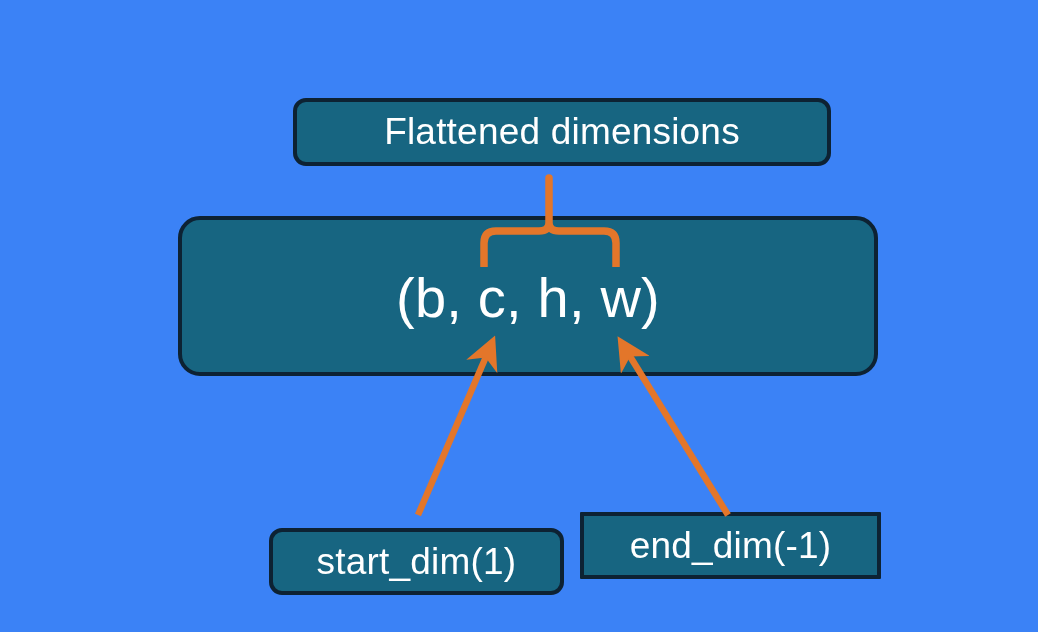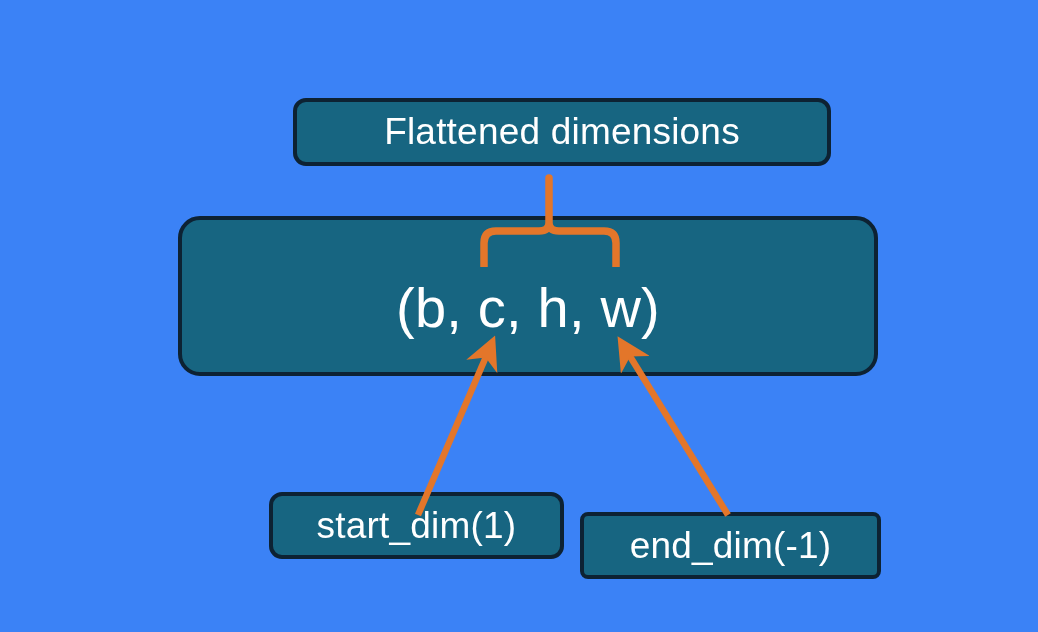--- a/index.html
+++ b/index.html
@@ -41,37 +41,37 @@
     border-radius: 13px;
   }
   #node-shape {
     left: 178px;
     top: 216px;
     width: 700px;
     height: 160px;
     font-size: 56px;
     border-radius: 22px;
     align-items: flex-end;
-    padding-bottom: 32px;
+    padding-bottom: 42px;
   }
   #node-start-dim {
     left: 269px;
-    top: 492px;
+    top: 528px;
     width: 295px;
     height: 67px;
     font-size: 37px;
     border-radius: 13px;
   }
   #node-end-dim {
     left: 580px;
     top: 512px;
     width: 301px;
     height: 67px;
     font-size: 37px;
-    border-radius: 8px;
+    border-radius: 1px;
   }
   #overlay-arrows {
     position: absolute;
     left: 0;
     top: 0;
     width: 1038px;
     height: 632px;
     z-index: 3;
     pointer-events: none;
   }

